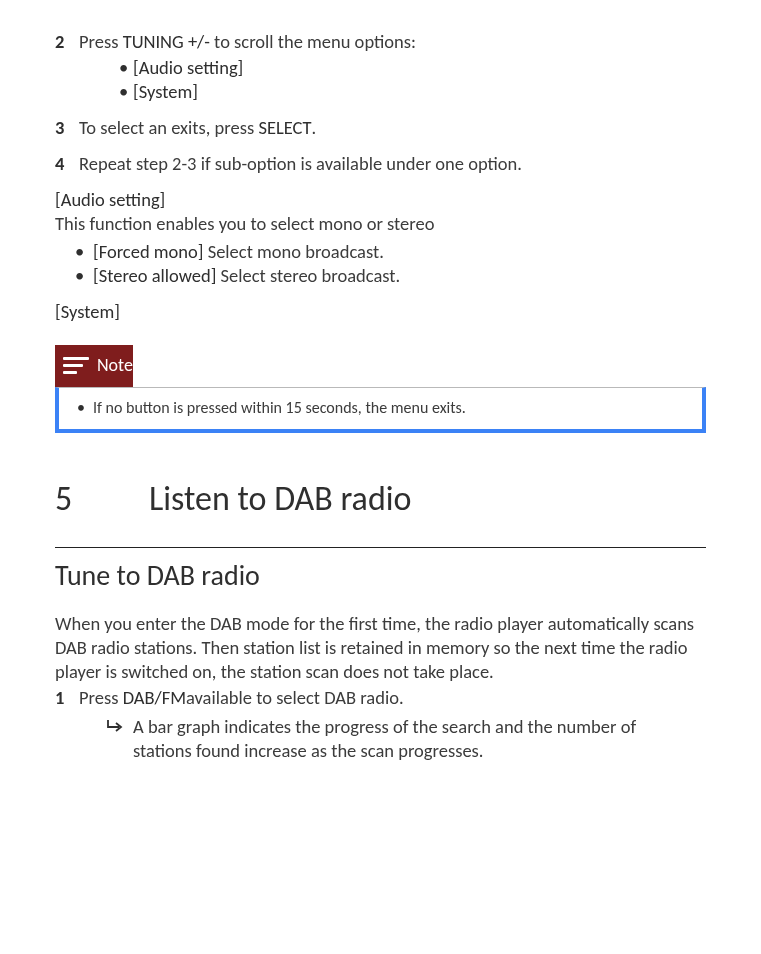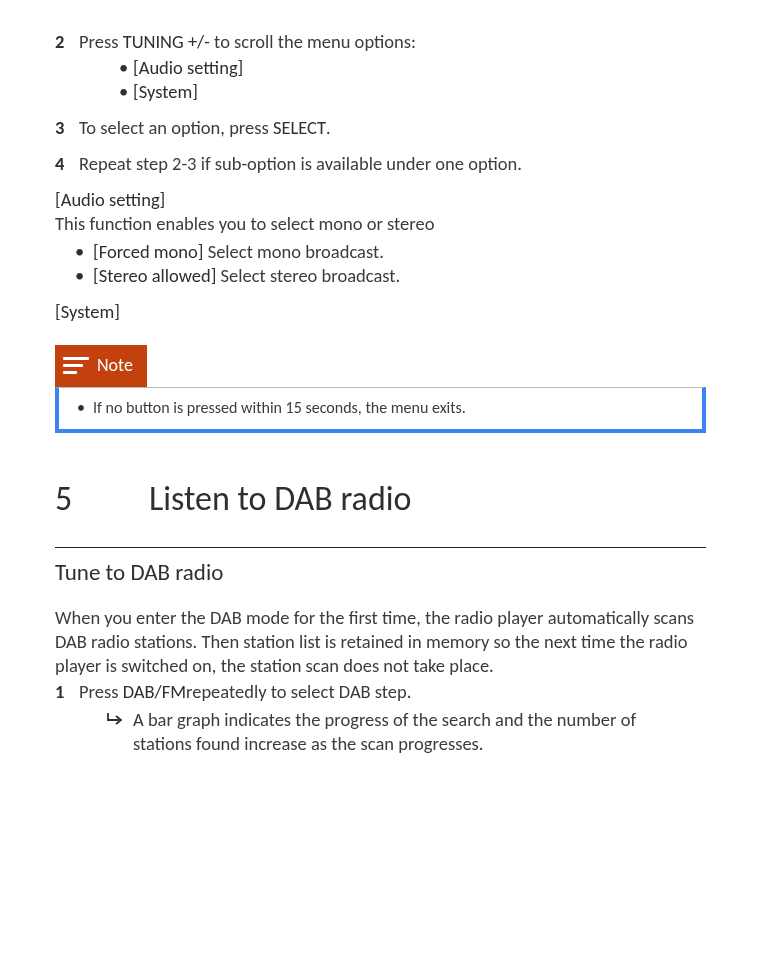--- a/index.html
+++ b/index.html
@@ -17,34 +17,34 @@
   .step { display: flex; margin-bottom: 12px; }
   .step-num { font-weight: 600; width: 24px; flex: 0 0 24px; color:#2f2f2f; }
   .step-body { flex: 1; }
   .bullets { margin: 4px 0 0 22px; padding: 0; list-style: none; }
   .bullets li::before { content: "•"; display:inline-block; width: 18px; margin-left:-2px; color:#2f2f2f; }
   .sub-bullets { margin: 2px 0 0 40px; padding:0; list-style:none; }
   .sub-bullets li::before { content: "•"; display:inline-block; width: 14px; color:#2f2f2f; }
   .block { margin-bottom: 12px; }
   .note-box { margin-top: 18px; }
   .note-head {
-    display: inline-flex; align-items: center; background:#c2410c; color:#fff;
-    height: 42px; padding-right: 14px;
+    display: inline-flex; align-items: center; background:#7f1d1d; color:#fff;
+    height: 42px; 
   }
   .note-icon { width:42px; height:42px; display:flex; flex-direction:column; justify-content:center; padding:0 8px; box-sizing:border-box; gap:4px;}
   .note-icon .line { height:3px; background:#fff; border-radius:1px; }
   .note-icon .l1{width:26px;} .note-icon .l2{width:20px;} .note-icon .l3{width:14px;}
   .note-label { font-size:18px; font-weight:400; }
   .note-body { border:4px solid #3b82f6; border-top:1px solid #b9b9b9; padding:10px 18px; font-size:16px; }
   .note-body ul { list-style:none; margin:0; padding:0;}
   .note-body li::before { content:"•"; display:inline-block; width:16px; color:#2f2f2f;}
   h1.sec { font-weight:300; font-size:34px; margin:44px 0 26px 0; display:flex; color:#2f2f2f;}
   h1.sec .num { width:94px; font-weight:400;}
   .rule { border-top:1.5px solid #222; margin-bottom:10px;}
-  h2.sub { font-weight:300; font-size:23px; margin:0 0 18px 0; color:#2f2f2f;}
+  h2.sub { font-weight:300; font-size:28px; margin:0 0 18px 0; color:#2f2f2f;}
   p.para { margin:0 0 2px 0; }
   .arrow-item { display:flex; margin:4px 16px 0 28px; }
   .arrow { width:26px; flex:0 0 26px; }
   .arrow svg { width:18px; height:14px; }
 </style>
 </head>
 <body>
 
 <div class="step">
   <div class="step-num">2</div>
@@ -53,21 +53,21 @@
     <ul class="sub-bullets">
       <li><span class="bold">[Audio setting]</span></li>
       <li><span class="bold">[System]</span></li>
     </ul>
   </div>
 </div>
 
 <div class="step">
   <div class="step-num">3</div>
   <div class="step-body">
-    <span>To select an option, press </span><span class="bold">SELECT</span><span>.</span>
+    <span>To select an exits, press </span><span class="bold">SELECT</span><span>.</span>
   </div>
 </div>
 
 <div class="step">
   <div class="step-num">4</div>
   <div class="step-body">Repeat step 2-3 if sub-option is available under one option.</div>
 </div>
 
 <div class="block">
   <div class="bold">[Audio setting]</div>
@@ -104,21 +104,21 @@
 </h1>
 
 <div class="rule"></div>
 <h2 class="sub">Tune to DAB radio</h2>
 
 <p class="para">When you enter the DAB mode for the first time, the radio player automatically scans DAB radio stations. Then station list is retained in memory so the next time the radio player is switched on, the station scan does not take place.</p>
 
 <div class="step">
   <div class="step-num">1</div>
   <div class="step-body">
-    <span>Press </span><span class="bold">DAB/FM</span><span>repeatedly to select DAB step.</span>
+    <span>Press </span><span class="bold">DAB/FM</span><span>available to select DAB radio.</span>
     <div class="arrow-item">
       <div class="arrow">
         <svg viewBox="0 0 18 14">
             <path d="M1 1 L1 8 L12 8 M9 4 L14 8 L9 12" fill="none" stroke="#2f2f2f" stroke-width="1.8"></path>
           </svg>
       </div>
       <div>A bar graph indicates the progress of the search and the number of stations found increase as the scan progresses.</div>
     </div>
   </div>
 </div>

